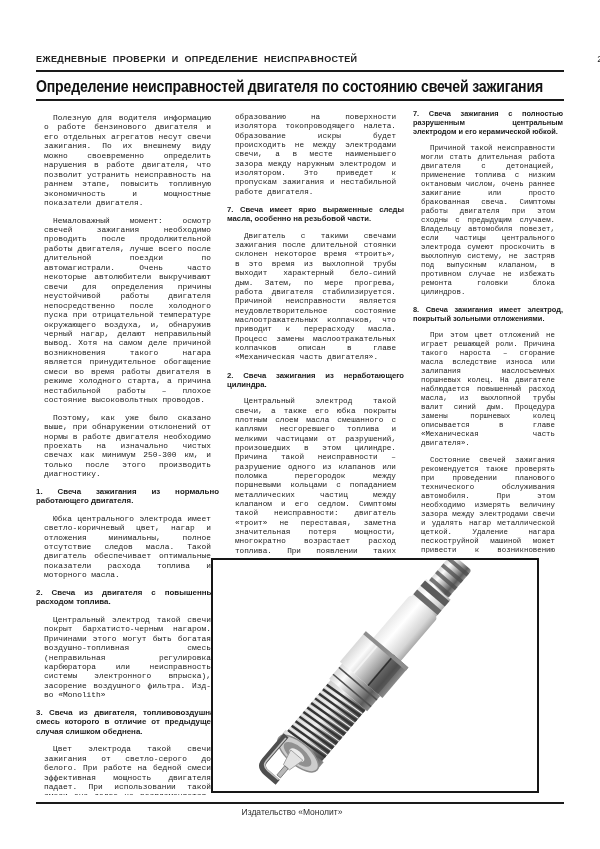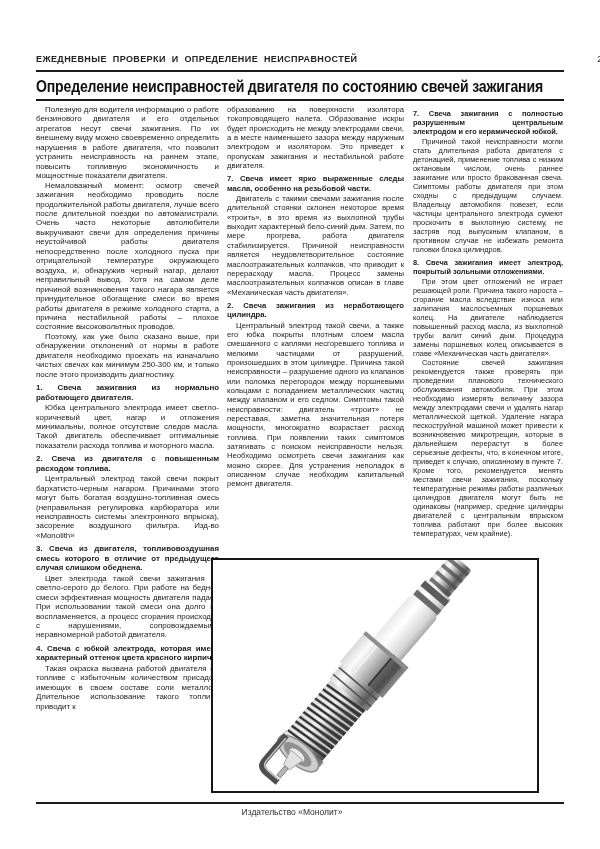--- a/index.html
+++ b/index.html
@@ -14,21 +14,21 @@
   .hdr-r{font-size:9.5px;font-weight:normal;color:#222;}
   .rule{position:absolute;left:36px;width:528px;background:#1a1a1a;}
   .rule-hdr{top:70px;height:2px;}
   .title{
     position:absolute;left:36px;top:78px;margin:0;
     font-size:16px;font-weight:bold;color:#111;white-space:nowrap;
     transform:scaleX(0.88);transform-origin:left top;letter-spacing:-0.2px;
   }
   .rule-title{top:99px;height:2px;}
   .col{position:absolute;top:105px;text-align:justify;hyphens:auto;overflow:hidden;}
-  .col p{margin:0;}
+  .col p{margin:8px;font-family:Liberation Mono, monospace;}
   .col p.ind{text-indent:9px;}
   .col h3{margin:4px 0 1px 0;font-size:inherit;font-weight:bold;text-align:justify;}
   .col1{left:36px;width:183px;height:690px;font-size:7.9px;line-height:9.45px;}
   .col2{left:227px;width:177px;height:450px;font-size:7.7px;line-height:9.35px;}
   .col3{left:413px;width:150px;height:448px;font-size:7.4px;line-height:9.0px;}
   .figure{
     position:absolute;left:211px;top:558px;width:328px;height:235px;
     border:2px solid #161616;box-sizing:border-box;background:#fff;
   }
   .rule-foot{top:802px;height:2px;}

